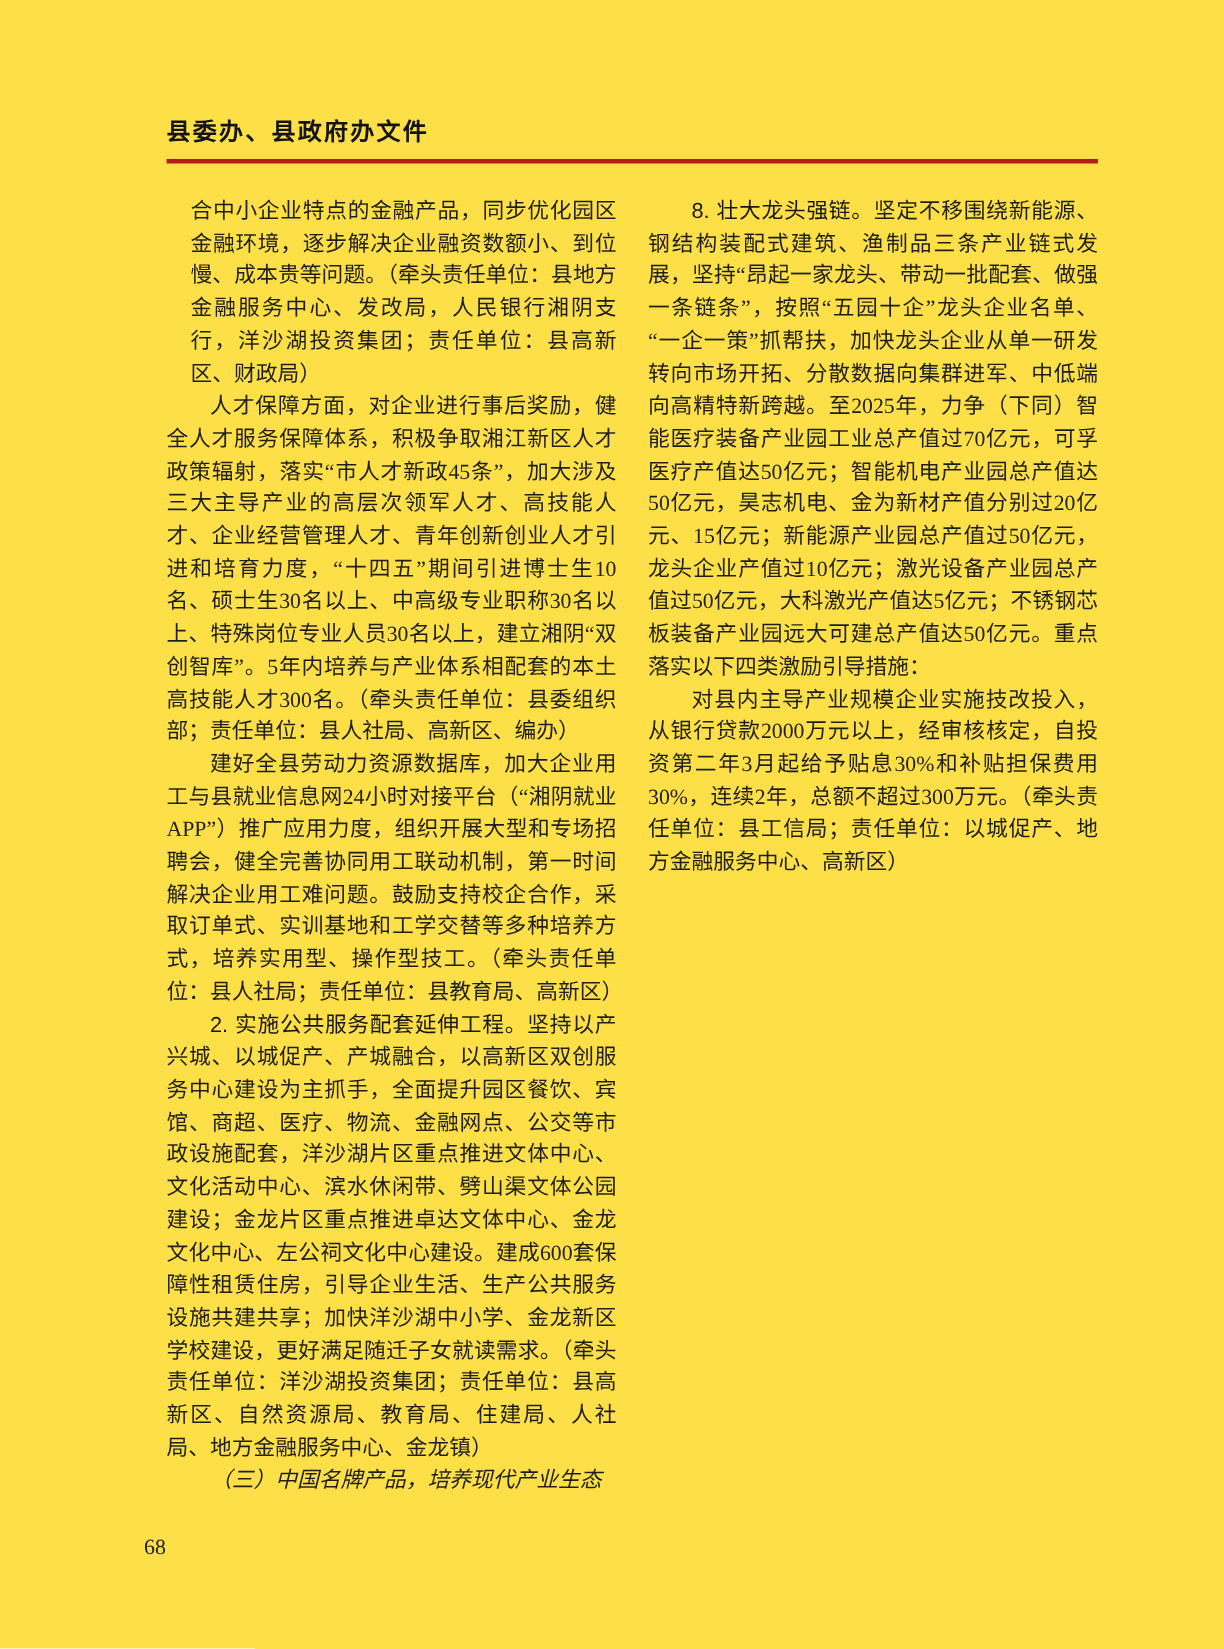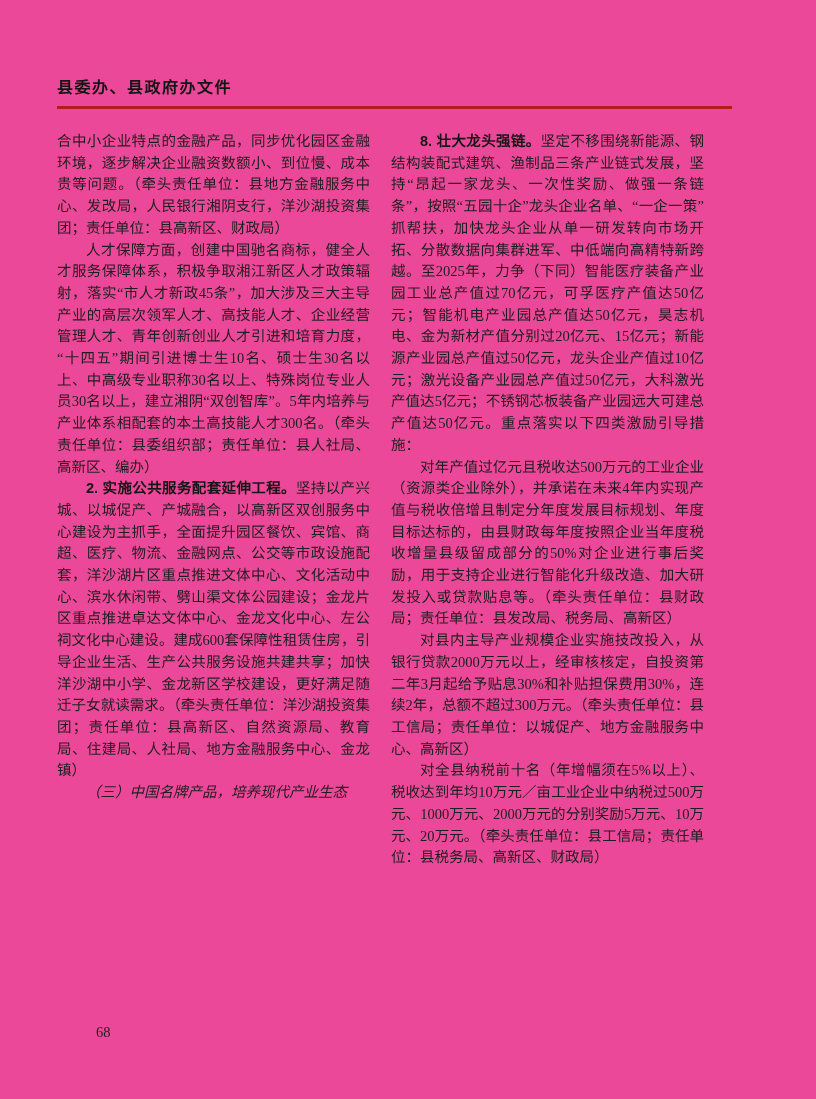--- a/index.html
+++ b/index.html
@@ -1,22 +1,22 @@
 <!DOCTYPE html>
 <html lang="zh-CN"><head>
 <meta charset="utf-8">
 <style>
   * { margin: 0; padding: 0; box-sizing: border-box; }
   html, body { background: #ffffff; }
   .page {
     position: relative;
     width: 816px;
     height: 1099px;
-    background: #ec4899;
-    padding: 74px 84px 0 57px;
+    background: #fde047;
+    padding: 74px 84px 0 111px;
     color: #1b1b1b;
     overflow: hidden;
   }
   .doc-header-title {
     font-family: "Liberation Sans", sans-serif;
     font-weight: bold;
     font-size: 16px;
     letter-spacing: 1.5px;
     color: #141414;
   }
@@ -33,24 +33,24 @@
   .col {
     width: 313px;
     font-family: "Liberation Serif", serif;
     font-size: 14.5px;
     line-height: 21.7px;
     text-align: justify;
     text-justify: inter-ideograph;
     color: #1e1e1e;
   }
   .para { text-indent: 2em; }
-  .para.noindent { text-indent: 0; }
+  .para.noindent { text-indent: 0; margin-left: 16px; }
   .para .lead {
     font-family: "Liberation Sans", sans-serif;
-    font-weight: bold;
+    font-weight: normal;
     color: #161616;
   }
   .para.section-heading {
     font-style: italic;
   }
   .page-number {
     position: absolute;
     left: 96px;
     bottom: 58px;
     font-family: "Liberation Serif", serif;
@@ -65,29 +65,28 @@
 
   <div class="doc-header">
     <div class="doc-header-title">县委办、县政府办文件</div>
     <div class="header-rule"></div>
   </div>
 
   <div class="content">
 
     <div class="col">
       <p class="para noindent"><b class="lead"></b><span>合中小企业特点的金融产品，同步优化园区金融环境，逐步解决企业融资数额小、到位慢、成本贵等问题。（牵头责任单位：县地方金融服务中心、发改局，人民银行湘阴支行，洋沙湖投资集团；责任单位：县高新区、财政局）</span></p>
-      <p class="para"><b class="lead"></b><span>人才保障方面，创建中国驰名商标，健全人才服务保障体系，积极争取湘江新区人才政策辐射，落实“市人才新政45条”，加大涉及三大主导产业的高层次领军人才、高技能人才、企业经营管理人才、青年创新创业人才引进和培育力度，“十四五”期间引进博士生10名、硕士生30名以上、中高级专业职称30名以上、特殊岗位专业人员30名以上，建立湘阴“双创智库”。5年内培养与产业体系相配套的本土高技能人才300名。（牵头责任单位：县委组织部；责任单位：县人社局、高新区、编办）</span></p>
+      <p class="para"><b class="lead"></b><span>人才保障方面，对企业进行事后奖励，健全人才服务保障体系，积极争取湘江新区人才政策辐射，落实“市人才新政45条”，加大涉及三大主导产业的高层次领军人才、高技能人才、企业经营管理人才、青年创新创业人才引进和培育力度，“十四五”期间引进博士生10名、硕士生30名以上、中高级专业职称30名以上、特殊岗位专业人员30名以上，建立湘阴“双创智库”。5年内培养与产业体系相配套的本土高技能人才300名。（牵头责任单位：县委组织部；责任单位：县人社局、高新区、编办）</span></p>
+      <p class="para"><b class="lead"></b><span>建好全县劳动力资源数据库，加大企业用工与县就业信息网24小时对接平台（“湘阴就业APP”）推广应用力度，组织开展大型和专场招聘会，健全完善协同用工联动机制，第一时间解决企业用工难问题。鼓励支持校企合作，采取订单式、实训基地和工学交替等多种培养方式，培养实用型、操作型技工。（牵头责任单位：县人社局；责任单位：县教育局、高新区）</span></p>
       <p class="para"><b class="lead">2. 实施公共服务配套延伸工程。</b><span>坚持以产兴城、以城促产、产城融合，以高新区双创服务中心建设为主抓手，全面提升园区餐饮、宾馆、商超、医疗、物流、金融网点、公交等市政设施配套，洋沙湖片区重点推进文体中心、文化活动中心、滨水休闲带、劈山渠文体公园建设；金龙片区重点推进卓达文体中心、金龙文化中心、左公祠文化中心建设。建成600套保障性租赁住房，引导企业生活、生产公共服务设施共建共享；加快洋沙湖中小学、金龙新区学校建设，更好满足随迁子女就读需求。（牵头责任单位：洋沙湖投资集团；责任单位：县高新区、自然资源局、教育局、住建局、人社局、地方金融服务中心、金龙镇）</span></p>
       <p class="para section-heading"><b class="lead"></b><span>（三）中国名牌产品，培养现代产业生态</span></p>
     </div>
 
     <div class="col">
-      <p class="para"><b class="lead">8. 壮大龙头强链。</b><span>坚定不移围绕新能源、钢结构装配式建筑、渔制品三条产业链式发展，坚持“昂起一家龙头、一次性奖励、做强一条链条”，按照“五园十企”龙头企业名单、“一企一策”抓帮扶，加快龙头企业从单一研发转向市场开拓、分散数据向集群进军、中低端向高精特新跨越。至2025年，力争（下同）智能医疗装备产业园工业总产值过70亿元，可孚医疗产值达50亿元；智能机电产业园总产值达50亿元，昊志机电、金为新材产值分别过20亿元、15亿元；新能源产业园总产值过50亿元，龙头企业产值过10亿元；激光设备产业园总产值过50亿元，大科激光产值达5亿元；不锈钢芯板装备产业园远大可建总产值达50亿元。重点落实以下四类激励引导措施：</span></p>
-      <p class="para"><b class="lead"></b><span>对年产值过亿元且税收达500万元的工业企业（资源类企业除外），并承诺在未来4年内实现产值与税收倍增且制定分年度发展目标规划、年度目标达标的，由县财政每年度按照企业当年度税收增量县级留成部分的50%对企业进行事后奖励，用于支持企业进行智能化升级改造、加大研发投入或贷款贴息等。（牵头责任单位：县财政局；责任单位：县发改局、税务局、高新区）</span></p>
+      <p class="para"><b class="lead">8. 壮大龙头强链。</b><span>坚定不移围绕新能源、钢结构装配式建筑、渔制品三条产业链式发展，坚持“昂起一家龙头、带动一批配套、做强一条链条”，按照“五园十企”龙头企业名单、“一企一策”抓帮扶，加快龙头企业从单一研发转向市场开拓、分散数据向集群进军、中低端向高精特新跨越。至2025年，力争（下同）智能医疗装备产业园工业总产值过70亿元，可孚医疗产值达50亿元；智能机电产业园总产值达50亿元，昊志机电、金为新材产值分别过20亿元、15亿元；新能源产业园总产值过50亿元，龙头企业产值过10亿元；激光设备产业园总产值过50亿元，大科激光产值达5亿元；不锈钢芯板装备产业园远大可建总产值达50亿元。重点落实以下四类激励引导措施：</span></p>
       <p class="para"><b class="lead"></b><span>对县内主导产业规模企业实施技改投入，从银行贷款2000万元以上，经审核核定，自投资第二年3月起给予贴息30%和补贴担保费用30%，连续2年，总额不超过300万元。（牵头责任单位：县工信局；责任单位：以城促产、地方金融服务中心、高新区）</span></p>
-      <p class="para"><b class="lead"></b><span>对全县纳税前十名（年增幅须在5%以上）、税收达到年均10万元／亩工业企业中纳税过500万元、1000万元、2000万元的分别奖励5万元、10万元、20万元。（牵头责任单位：县工信局；责任单位：县税务局、高新区、财政局）</span></p>
     </div>
 
   </div>
 
   <div class="page-number">68</div>
 
 </div>
 
 </body></html>

